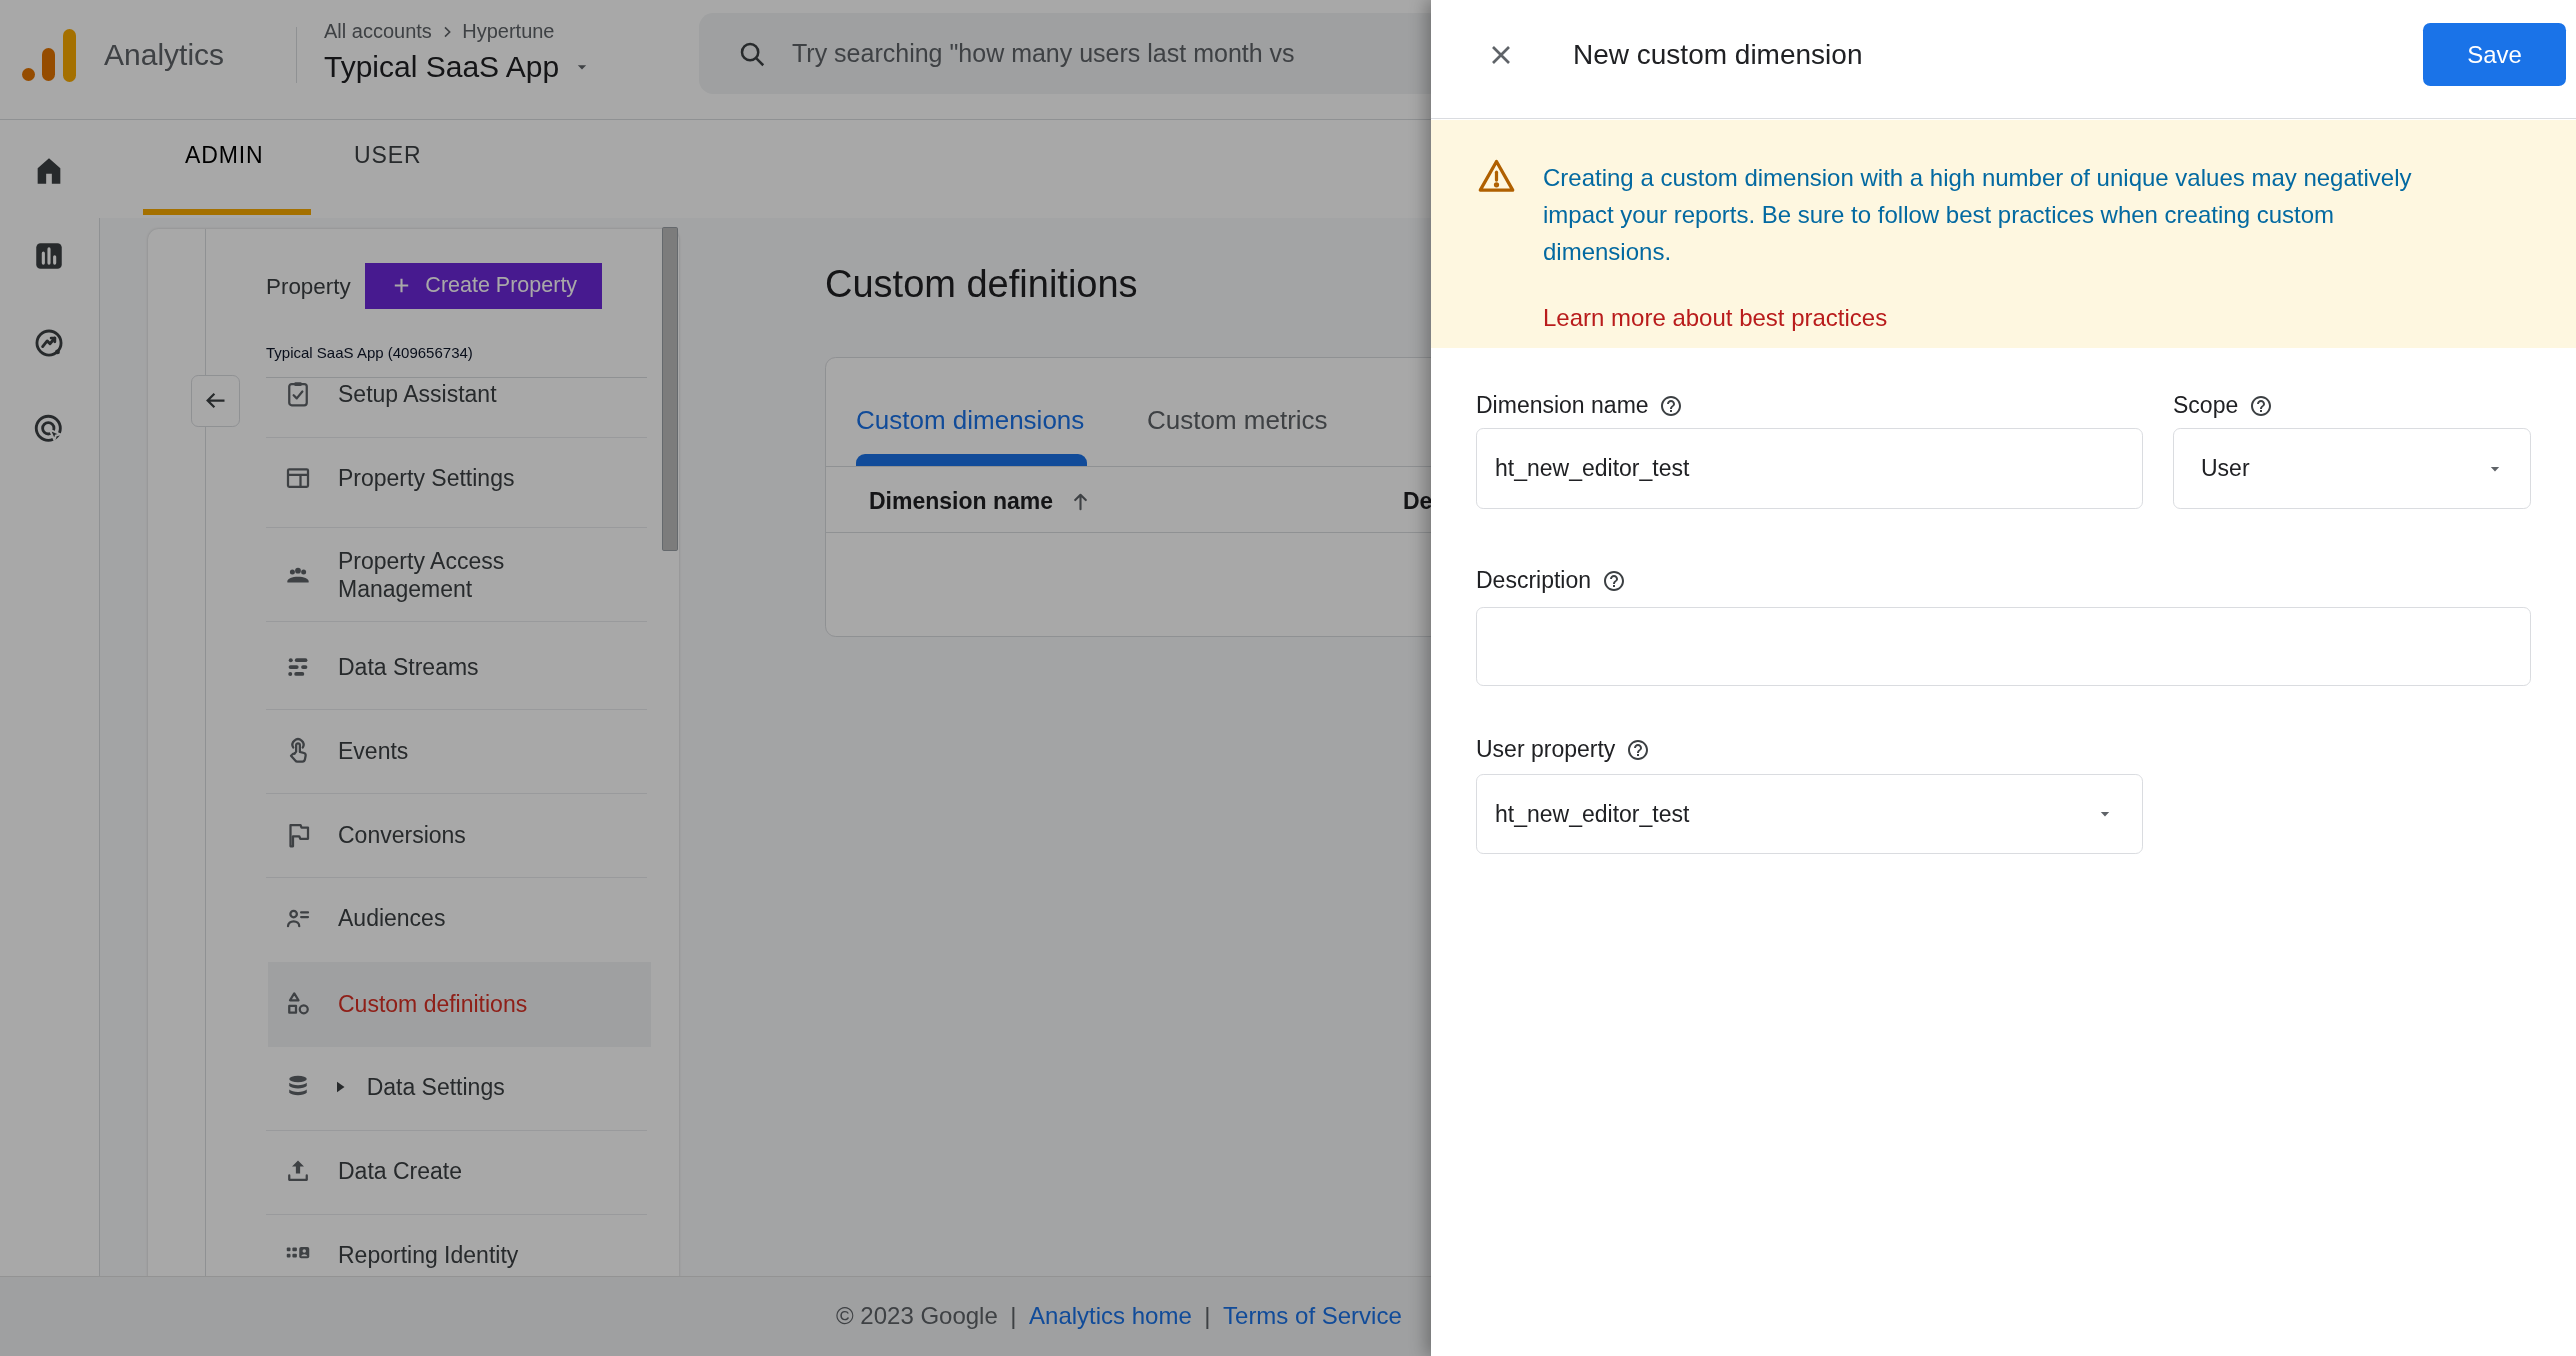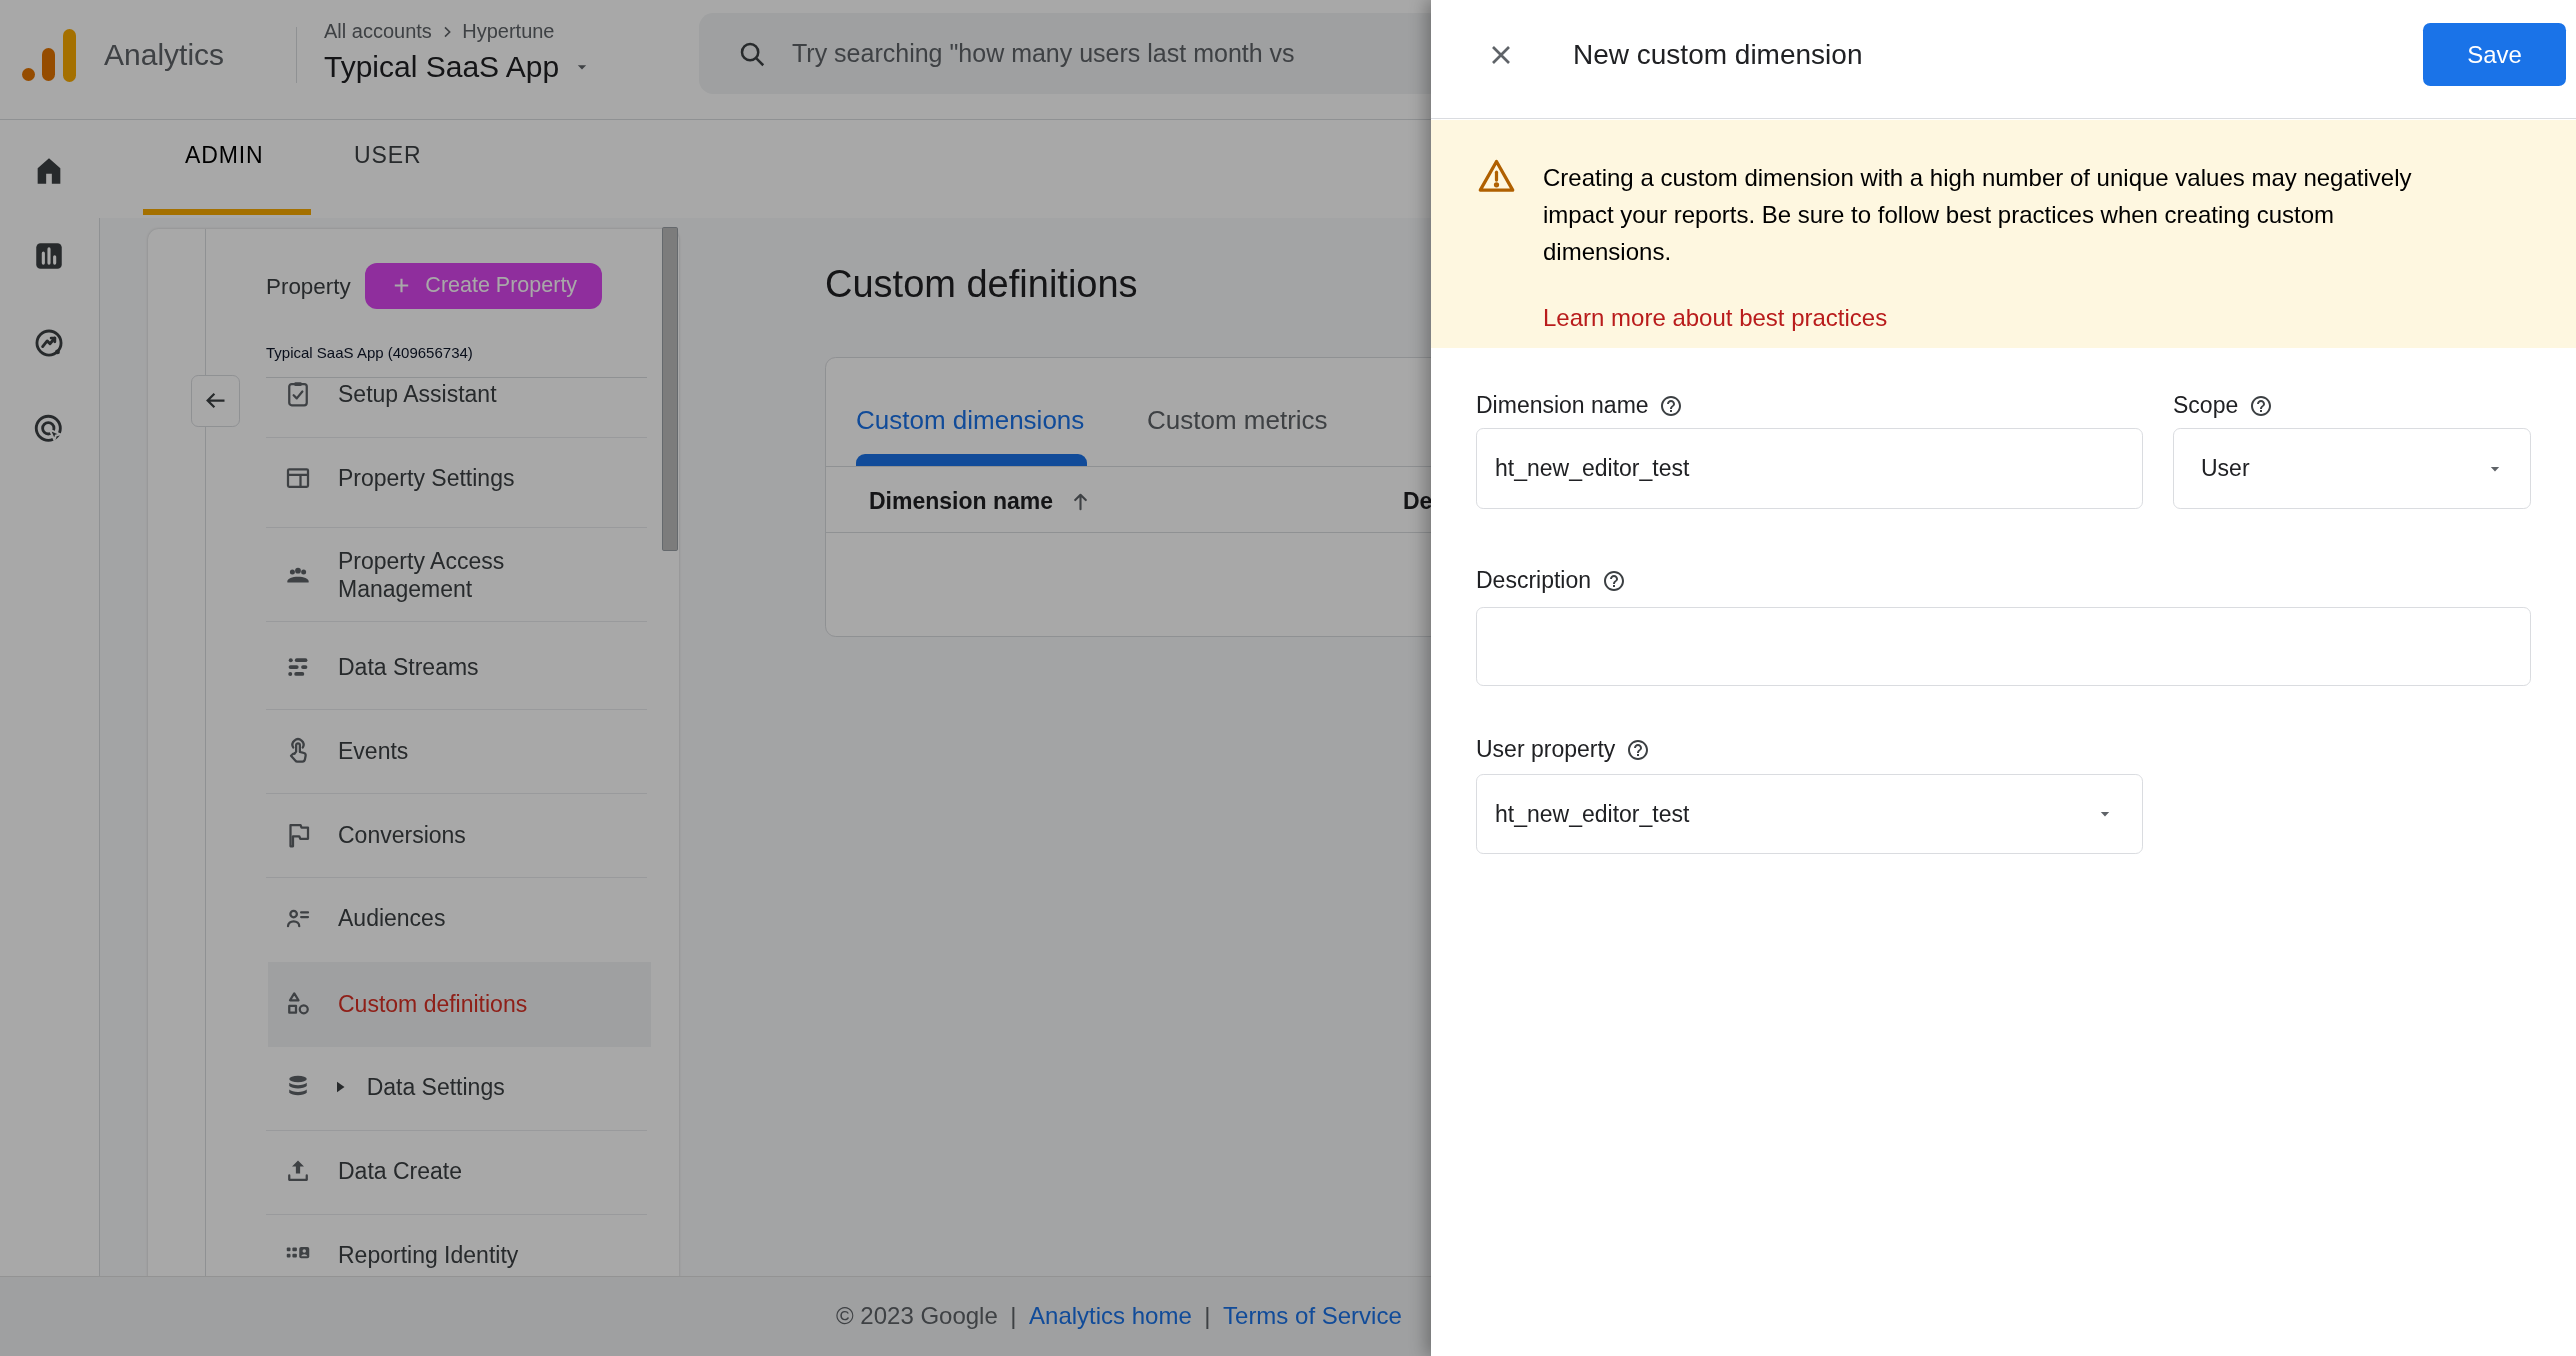--- a/index.html
+++ b/index.html
@@ -32,21 +32,21 @@
   .tab-underline{left:44px;top:90px;width:168px;height:6.3px;background:#f9ab00;}
 
   
   .workspace{left:99px;top:218px;width:2419px;height:1059px;background:#f8f9fa;z-index:0;}
 
   
   .prop-panel{left:49px;top:10.7px;width:531px;height:1048px;background:#fff;border-radius:10.7px 10.7px 0 0;
               box-shadow:0 0.9px 2.7px rgba(60,64,67,.25);}
   .prop-inner-line{left:57px;top:0;width:0.9px;height:1048px;background:#dadce0;}
   .prop-label{left:118px;top:45px;font-size:22.4px;color:#3c4043;}
-  .create-btn{left:217px;top:34px;width:237px;height:46px;background:#d946ef;border-radius:12px;color:#fff;
+  .create-btn{left:217px;top:34px;width:237px;height:46px;background:#6d28d9;border-radius:0;color:#fff;
               display:flex;align-items:center;justify-content:center;gap:12.5px;font-size:21.5px;font-weight:500;cursor:pointer;}
   .prop-name{left:118px;top:115px;font-size:15px;color:#0f172a;}
   .prop-name-divider{left:118px;top:148px;width:381px;height:0.9px;background:#dadce0;}
   .back-btn{left:43px;top:146px;width:47px;height:50px;background:#fff;border:0.9px solid #dadce0;border-radius:7.2px;
             display:flex;align-items:center;justify-content:center;cursor:pointer;}
   .menu-row{left:135px;height:57px;display:flex;align-items:center;gap:25px;cursor:pointer;width:358px;}
   .menu-row .mi{width:30px;height:30px;color:#5f6368;flex:none;}
   .menu-row .ml{font-size:23px;color:#3c4043;line-height:28px;}
   .menu-div{left:118px;width:381px;height:0.9px;background:#e8eaed;}
   .menu-selected-bg{left:120px;top:733px;width:383px;height:85px;background:#f1f3f4;}
@@ -74,21 +74,21 @@
   
   .scrim{left:0;top:0;width:2576px;height:1356px;background:rgba(0,0,0,.34);z-index:50;}
   .drawer{left:1431px;top:0;width:1145px;height:1356px;background:#fff;z-index:100;box-shadow:-5.4px 0 16px rgba(0,0,0,.3);}
   .dr-header{left:0;top:0;width:100%;height:119px;border-bottom:0.9px solid #dadce0;box-sizing:border-box;}
   .dr-close{left:54px;top:39px;width:32px;height:32px;color:#5f6368;cursor:pointer;}
   .dr-title{left:142px;top:39px;font-size:28px;color:#202124;}
   .dr-save{left:992px;top:23px;width:143px;height:63px;background:#1a73e8;border:none;border-radius:7.2px;
            color:#fff;font-size:24px;font-weight:500;font-family:"Liberation Sans",sans-serif;cursor:pointer;}
   .banner{left:0;top:120px;width:100%;height:228px;background:#fef7e0;box-sizing:border-box;}
   .warn-ic{left:43px;top:36px;width:45px;height:41px;}
-  .banner-text{left:112px;top:39px;width:985px;font-size:24px;line-height:37px;color:#000000;white-space:pre-line;}
+  .banner-text{left:112px;top:39px;width:985px;font-size:24px;line-height:37px;color:#0369a1;white-space:pre-line;}
   .banner-link{left:112px;top:184px;font-size:24px;font-weight:500;color:#b91c1c;cursor:pointer;}
   .f-label{font-size:23px;color:#202124;display:flex;align-items:center;gap:10.7px;}
   .help-ic{width:24px;height:24px;color:#3c4043;flex:none;}
   .f-input{border:0.9px solid #dadce0;border-radius:7.2px;box-sizing:border-box;font-size:23px;color:#202124;
            font-family:"Liberation Sans",sans-serif;padding:0 18px;background:#fff;outline:none;}
   .f-select{border:0.9px solid #dadce0;border-radius:7.2px;box-sizing:border-box;background:#fff;
             display:flex;align-items:center;font-size:23px;color:#202124;cursor:pointer;}
   .f-select .caret{margin-left:auto;color:#5f6368;}
 </style>
 </head>

